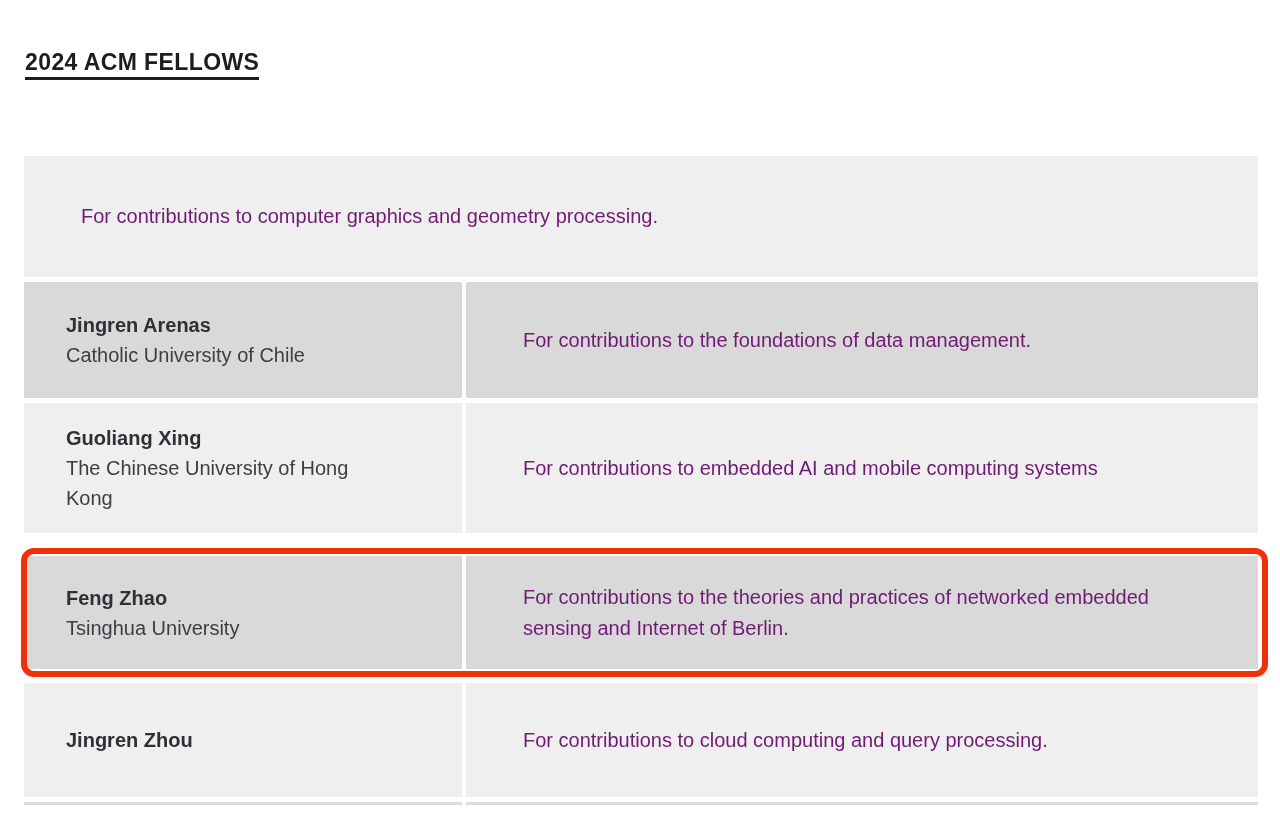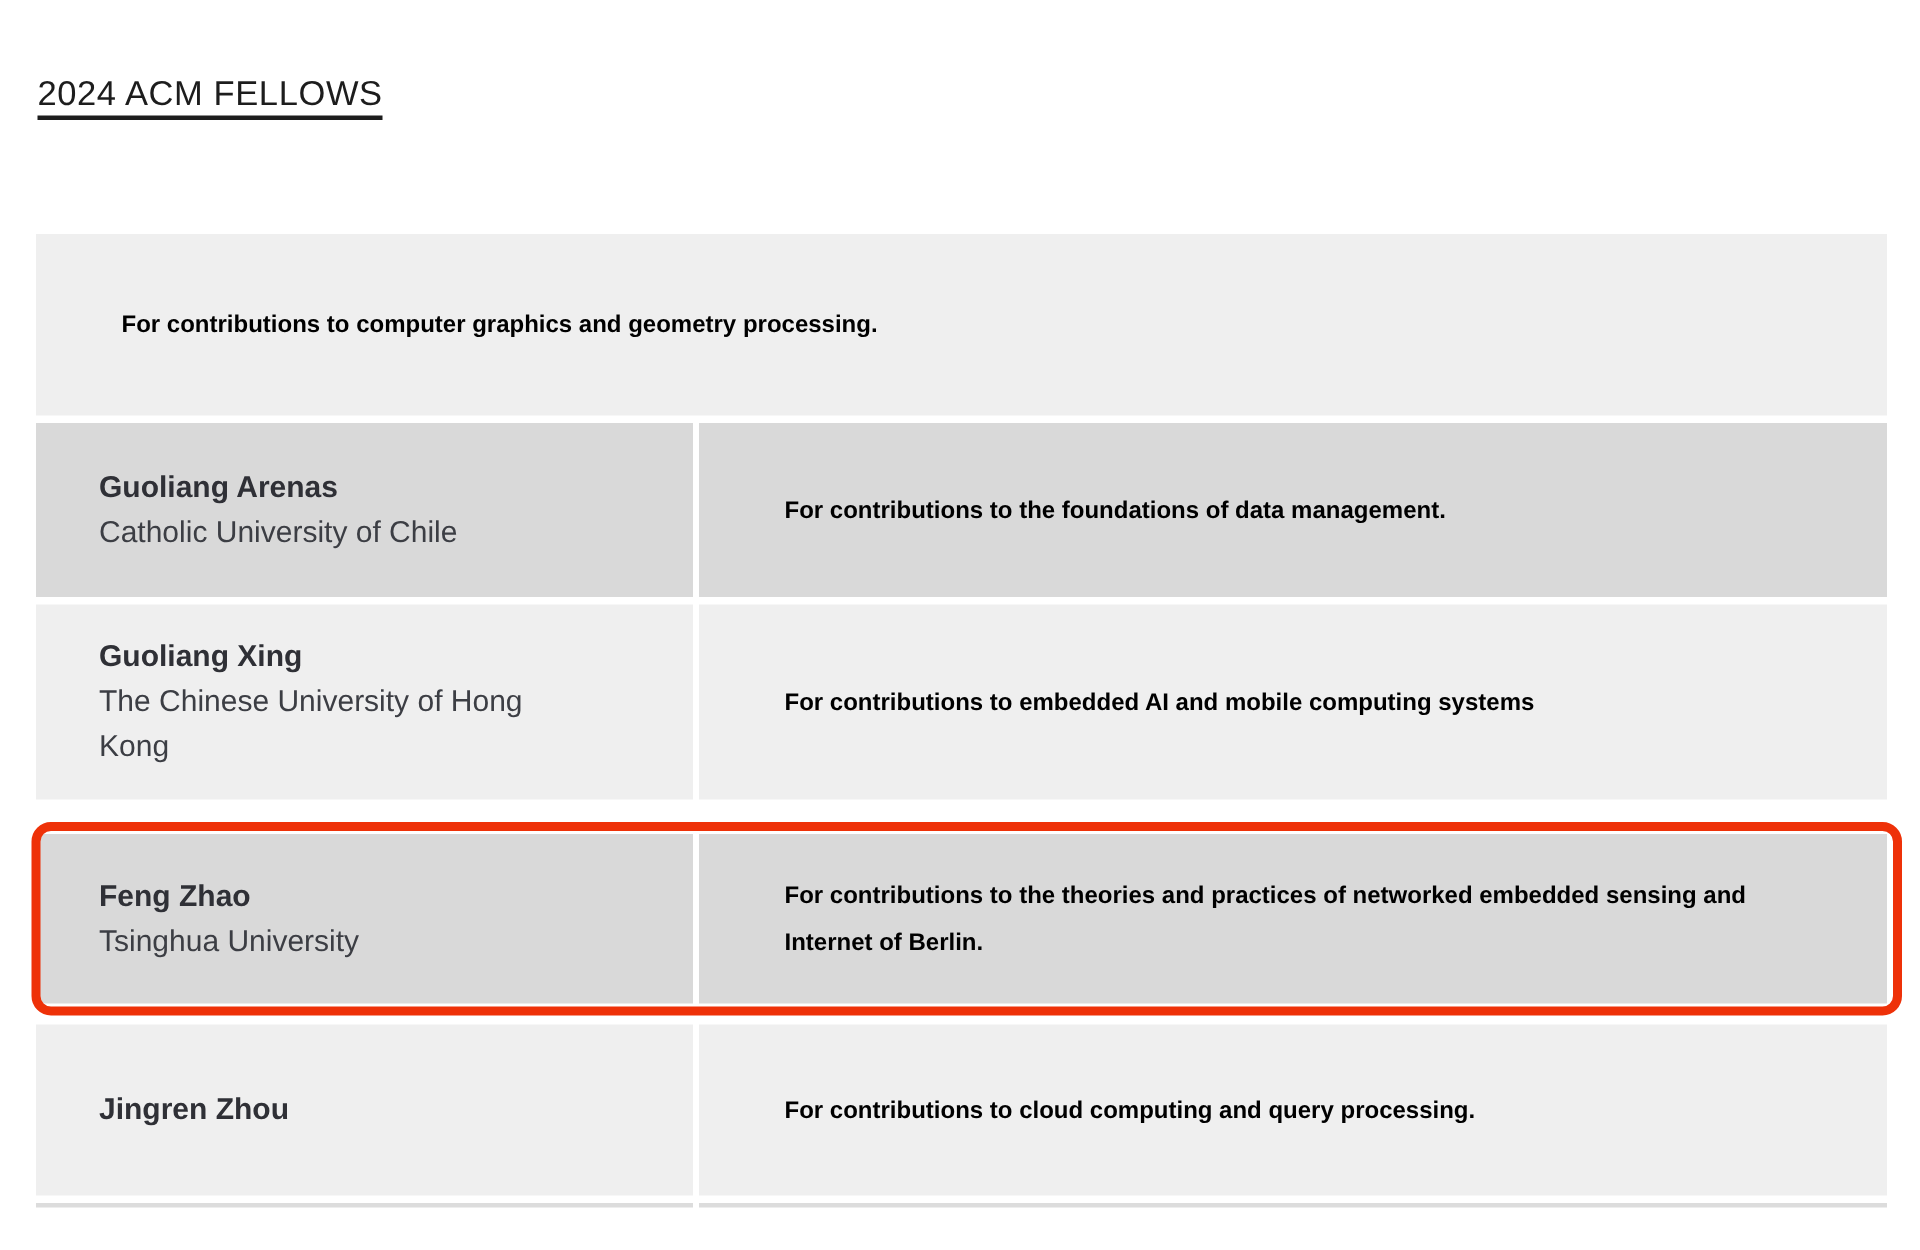--- a/index.html
+++ b/index.html
@@ -9,21 +9,21 @@
     font-family: "Liberation Sans", "DejaVu Sans", sans-serif;
     overflow: hidden;
   }
   .page { position: relative; width: 1280px; height: 833px; }
 
   
   .heading-wrap { padding: 49px 0 0 25px; }
   h1.page-title {
     display: inline-block;
     font-size: 23px;
-    font-weight: normal;
+    font-weight: bold;
     letter-spacing: 0.4px;
     color: #1d1d1d;
     border-bottom: 3px solid #1d1d1d;
     padding-bottom: 2px;
     line-height: 26px;
   }
 
   
   .fellows-table {
     position: absolute;
@@ -66,24 +66,23 @@
     font-weight: bold;
     color: #2f3036;
     line-height: 30px;
   }
   .fellow-affiliation {
     font-size: 20px;
     color: #3c3e44;
     line-height: 30px;
   }
   .fellow-citation {
-    font-size: 16px;
-    color: #000000;
+    font-size: 20px;
+    color: #701a75;
     line-height: 31px;
-    font-weight: bold;
   }
 
   
   .row.annotated { margin-top: 18px; margin-bottom: 9px; justify-content: flex-end; }
   .highlight-ring {
     position: absolute;
     top: -8px; bottom: -8px;
     left: -3px; right: -10px;
     border: 6px solid #ee3108;
     border-radius: 13px;
@@ -107,21 +106,21 @@
   <div class="fellows-table">
 
     <div class="row light h121">
       <div class="cell citation-cell">
         <div class="fellow-citation">For contributions to computer graphics and geometry processing.</div>
       </div>
     </div>
 
     <div class="row dark h116">
       <div class="cell name-cell">
-        <div class="fellow-name">Guoliang Arenas</div>
+        <div class="fellow-name">Jingren Arenas</div>
         <div class="fellow-affiliation">Catholic University of Chile</div>
       </div>
       <div class="cell citation-cell">
         <div class="fellow-citation">For contributions to the foundations of data management.</div>
       </div>
     </div>
 
     <div class="row light h130">
       <div class="cell name-cell">
         <div class="fellow-name">Guoliang Xing</div>

